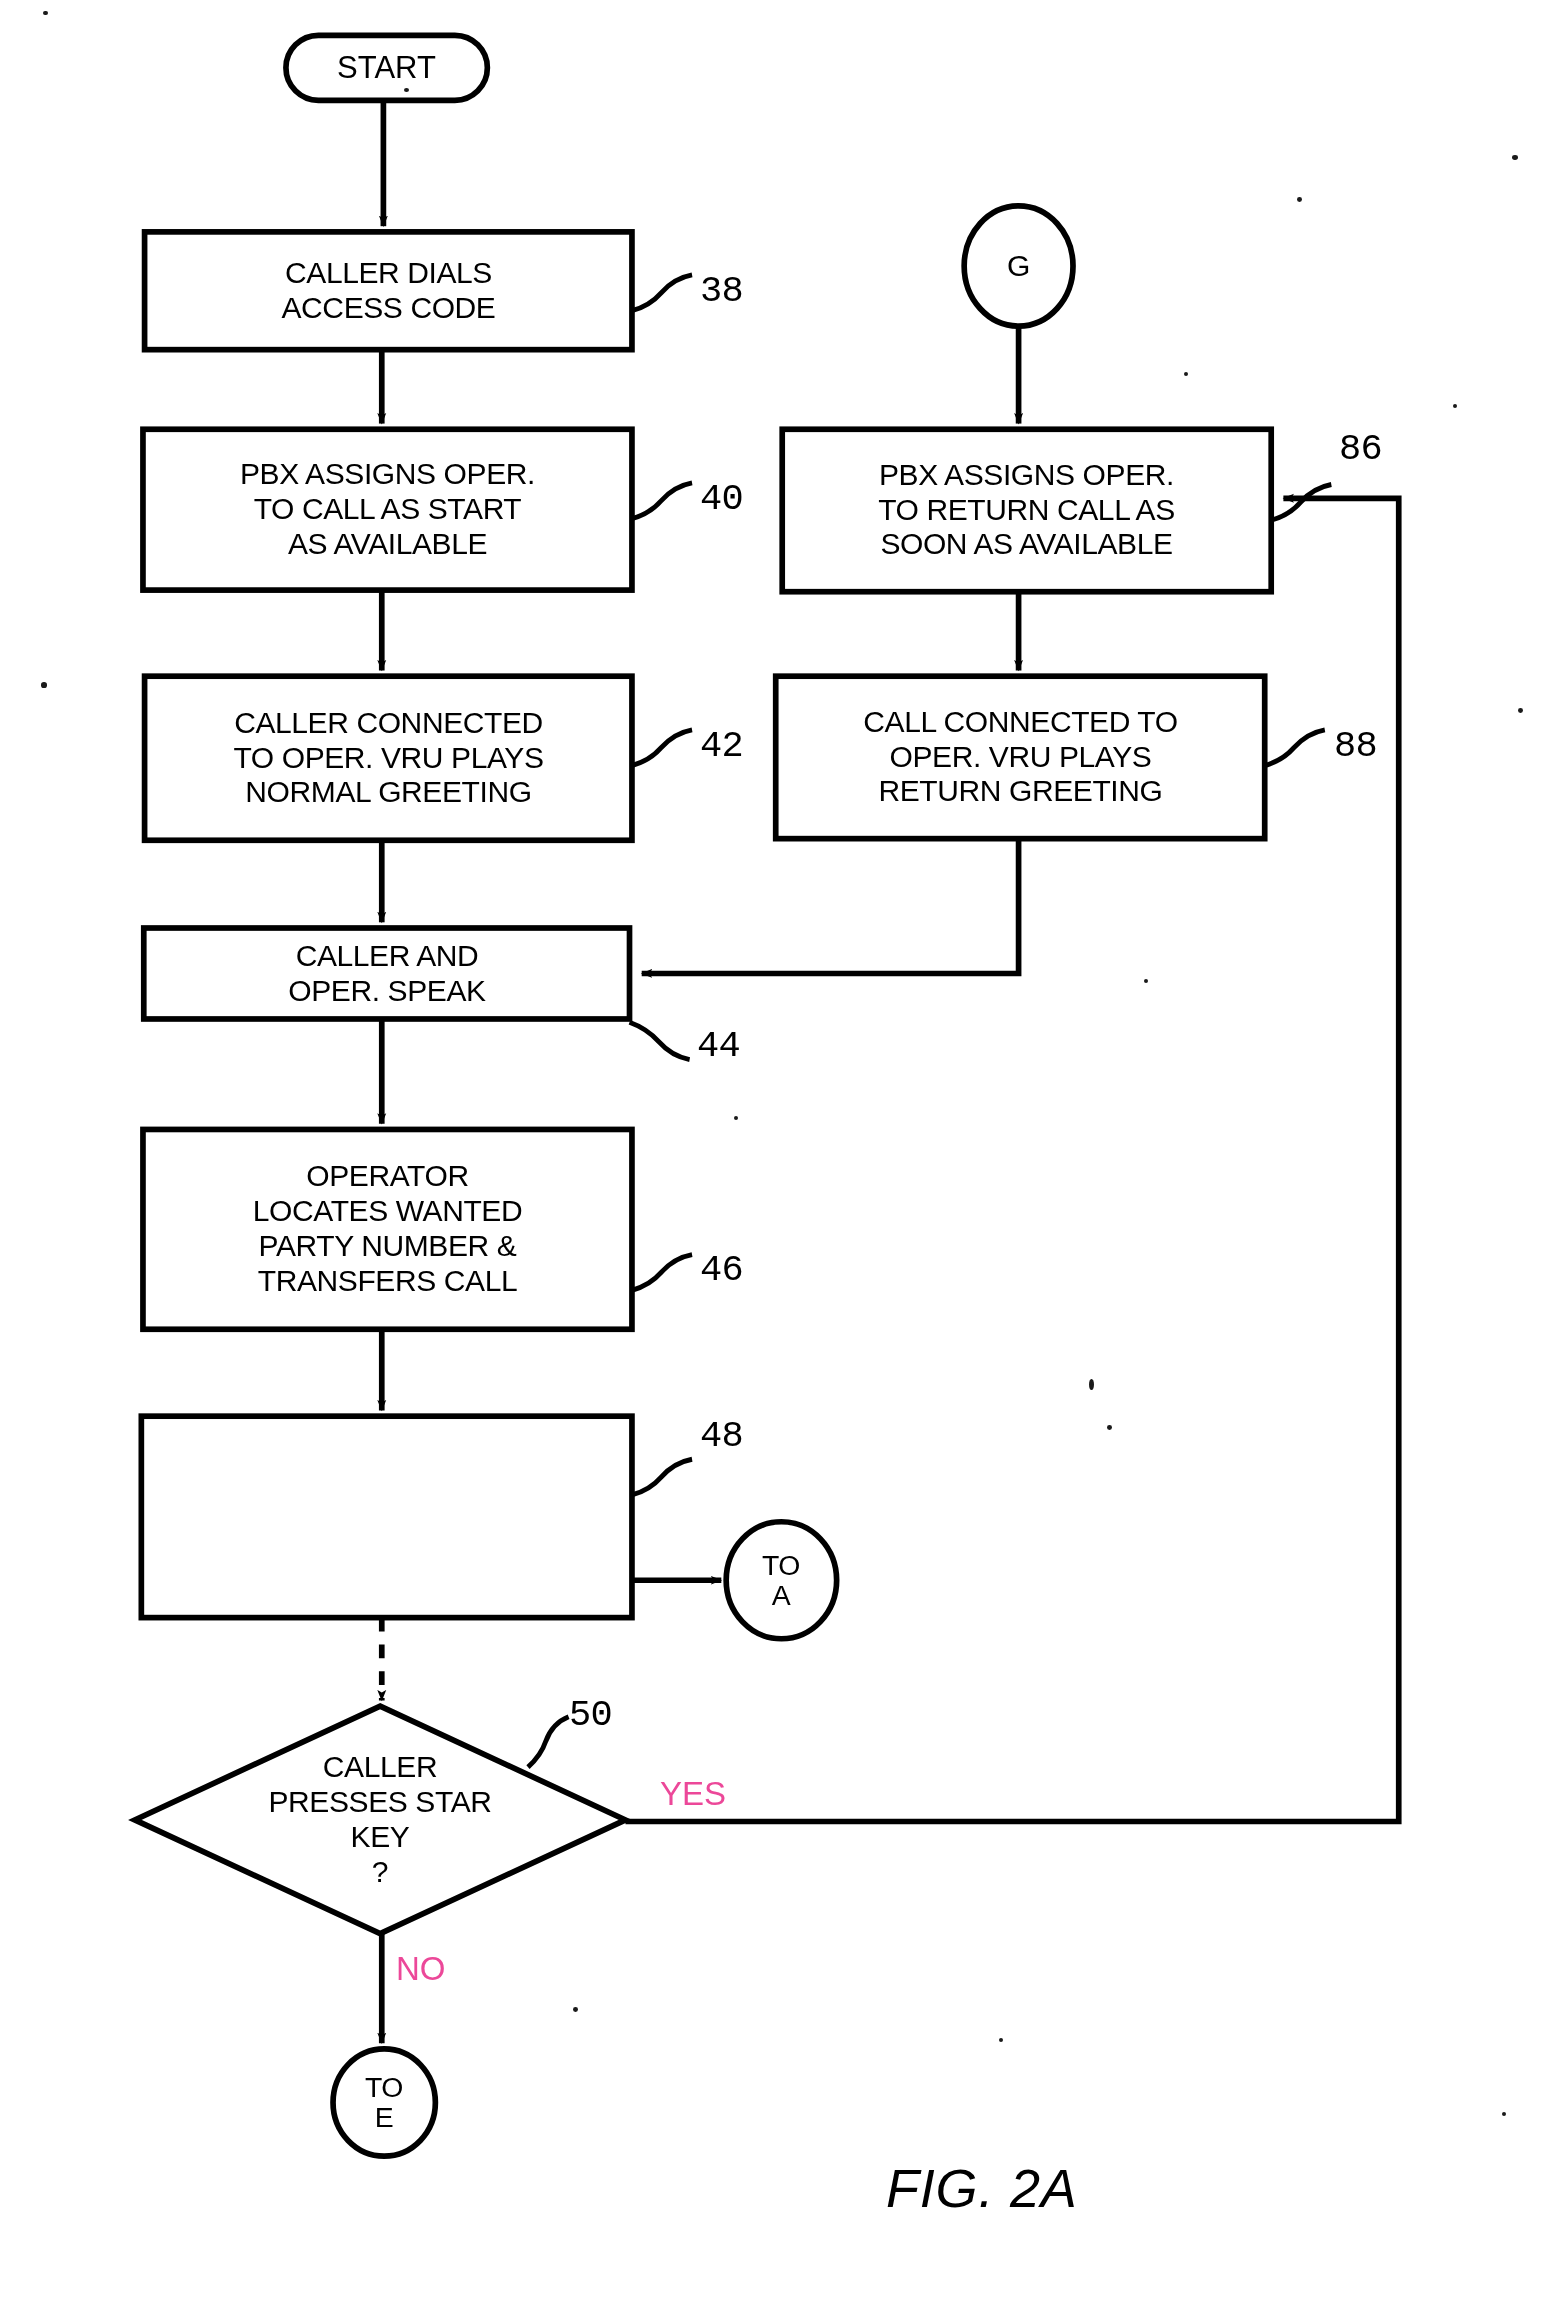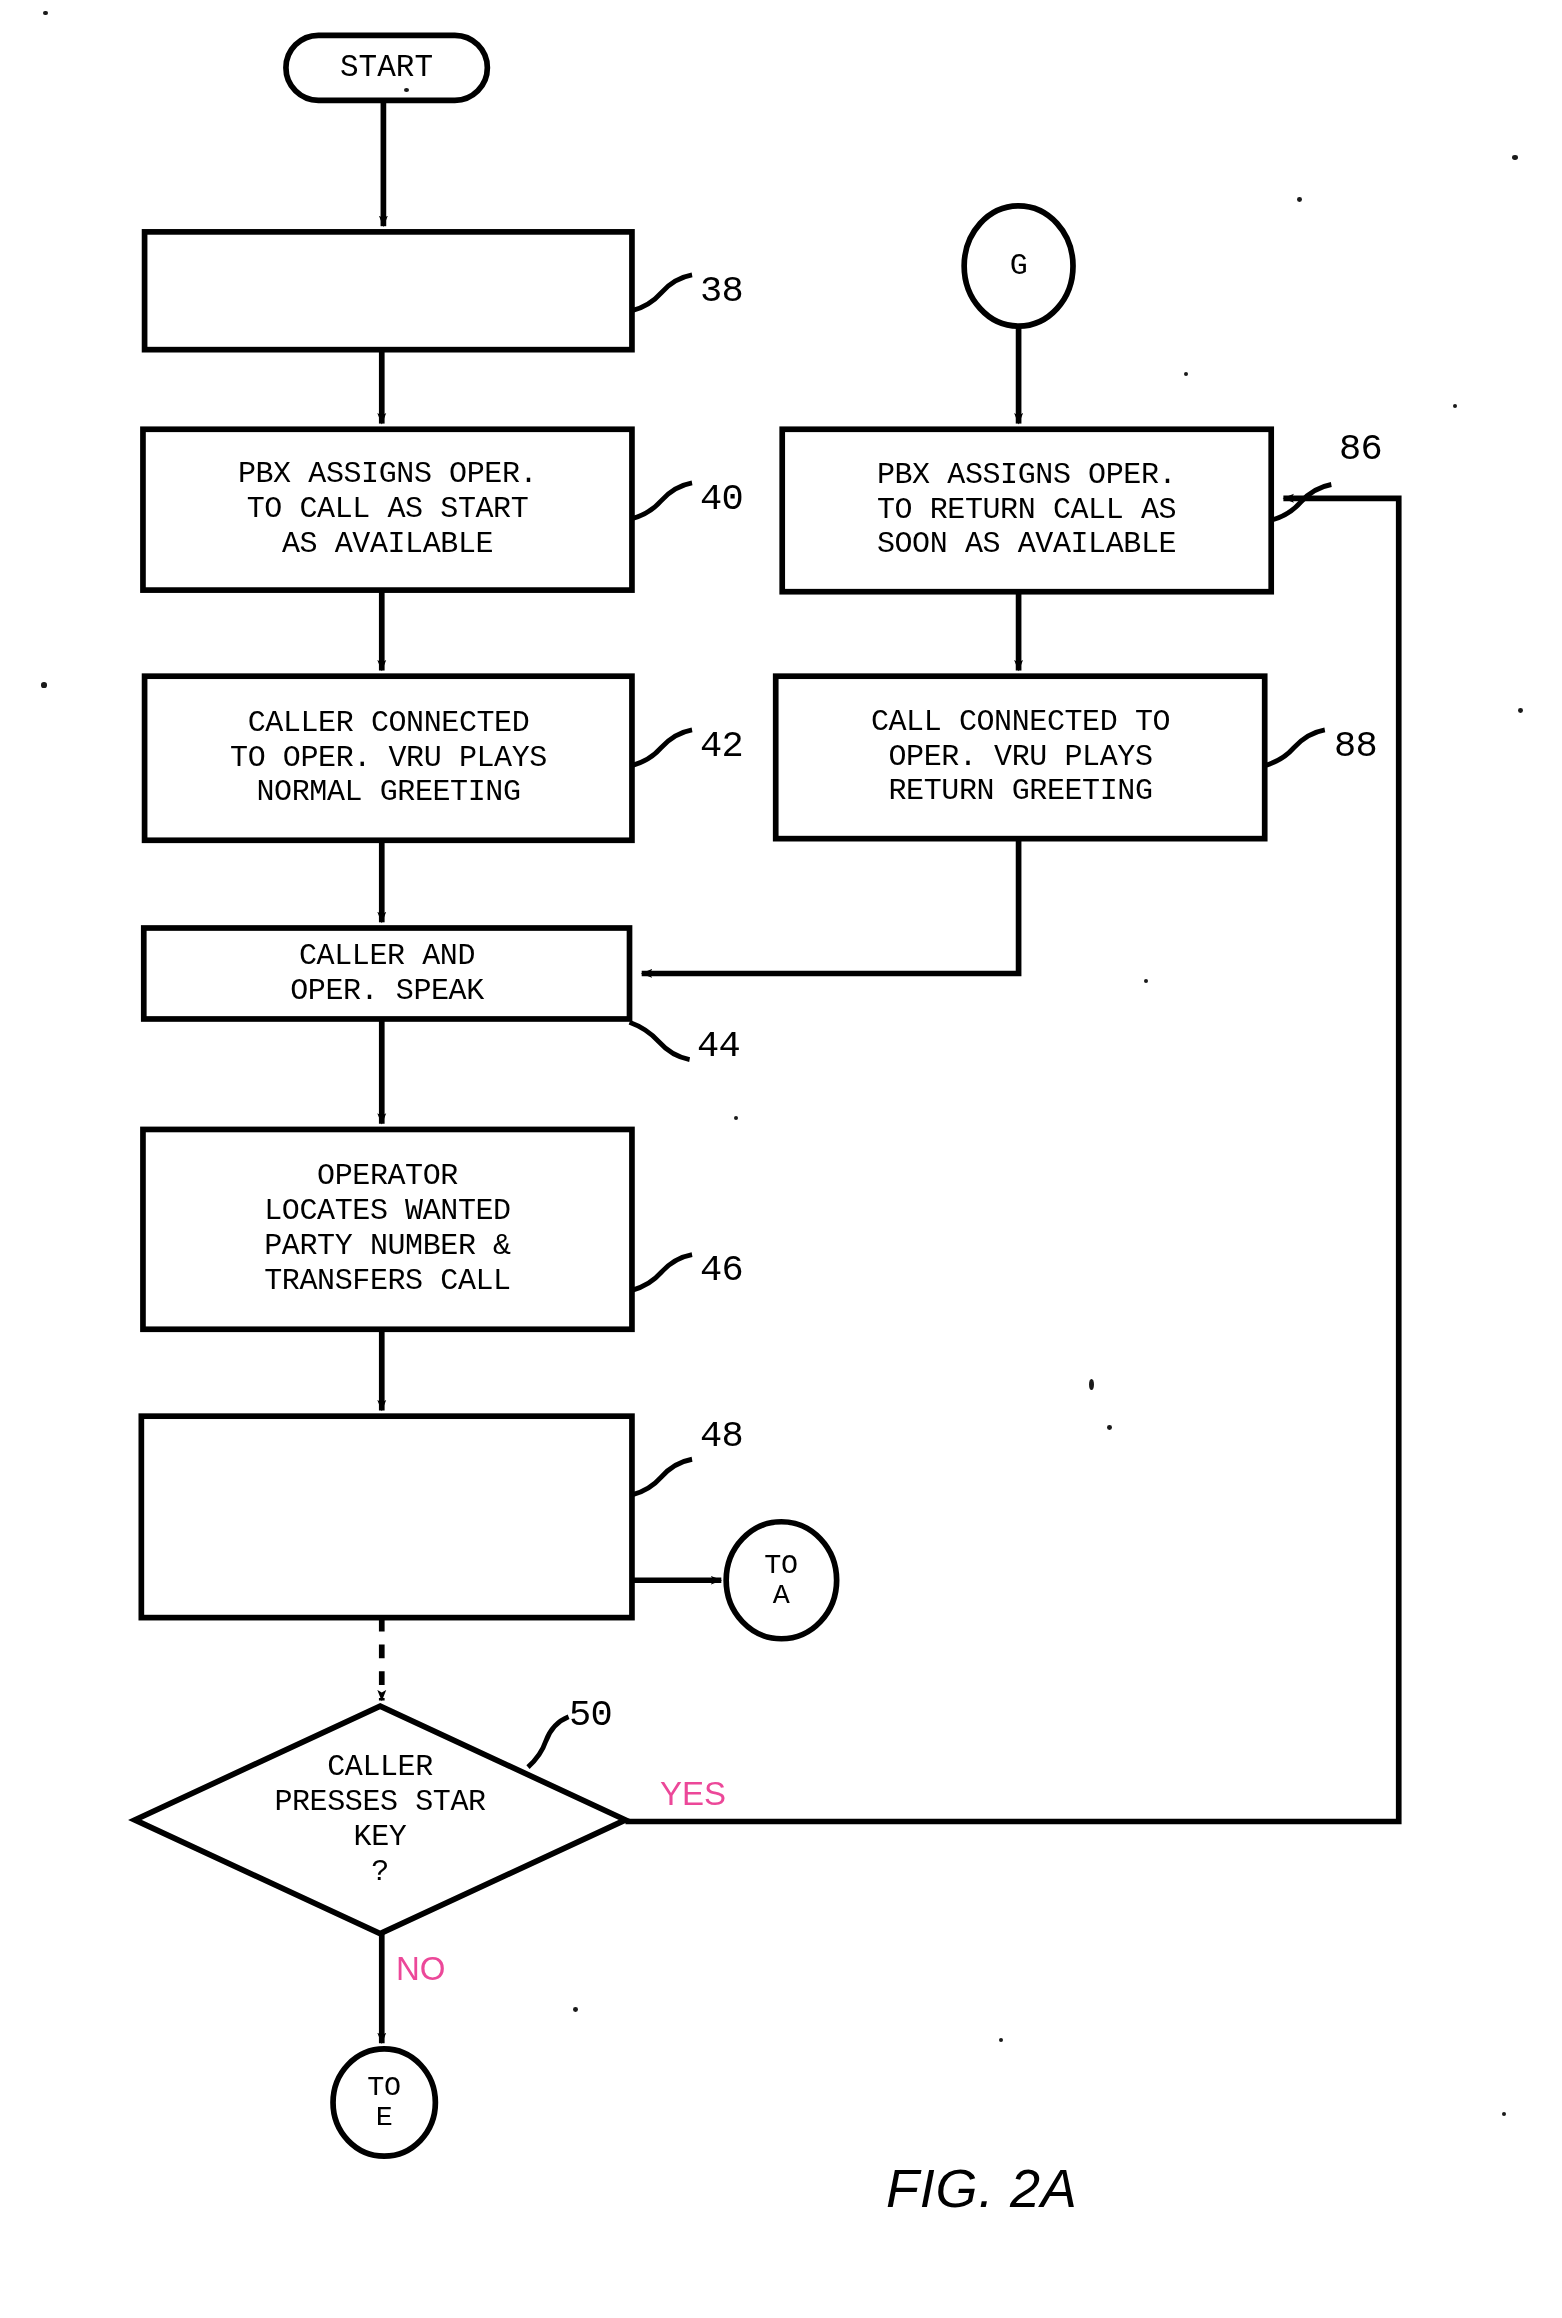--- a/index.html
+++ b/index.html
@@ -22,21 +22,21 @@
     width: 1562px;
     height: 2319px;
   }
   .node-label {
     position: absolute;
     display: flex;
     flex-direction: column;
     align-items: center;
     justify-content: center;
     text-align: center;
-    font-family: Liberation Mono, monospace;
+    font-family: Liberation Sans, sans-serif;
     font-weight: 400;
     color: #000000;
     letter-spacing: -0.4px;
     line-height: 1.16;
     white-space: pre;
     pointer-events: none;
   }
   .box-text { font-size: 30px; }
   .start-text { font-size: 31px; letter-spacing: 0px; }
   .conn-text { font-size: 30px; }
@@ -133,20 +133,24 @@
     <path d="M778,1840 q22,-6 36,-22 q16,-18 38,-22" fill="none" stroke="#000" stroke-width="6"></path>
     <path d="M650,2175 q16,-14 22,-32 q8,-22 28,-30" fill="none" stroke="#000" stroke-width="6"></path>
     <path d="M1565,640 q22,-6 36,-22 q16,-18 38,-22" fill="none" stroke="#000" stroke-width="6"></path>
     <path d="M1557,942 q22,-6 36,-22 q16,-18 38,-22" fill="none" stroke="#000" stroke-width="6"></path>
   </svg>
 
   <div class="node-label start-text" style="left:286px; top:35px; width:201px; height:65px;">
     <span>START</span>
   </div>
 
+  <div class="node-label box-text" style="left:145px; top:232px; width:487px; height:118px;">
+    <span>CALLER DIALS</span>
+    <span>ACCESS CODE</span>
+  </div>
   <div class="ref-num" style="left:700px; top:270px;">38</div>
 
   <div class="node-label box-text" style="left:143px; top:429px; width:489px; height:161px;">
     <span>PBX ASSIGNS OPER.</span>
     <span>TO CALL AS START</span>
     <span>AS AVAILABLE</span>
   </div>
   <div class="ref-num" style="left:700px; top:478px;">40</div>
 
   <div class="node-label box-text" style="left:145px; top:676px; width:487px; height:164px;">

